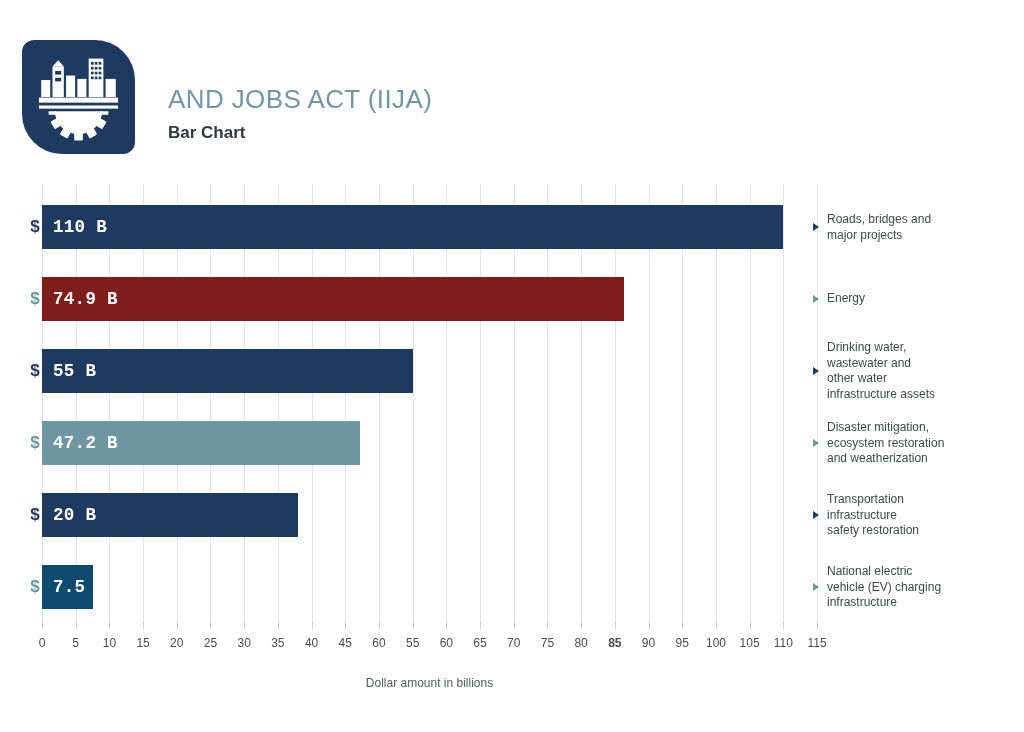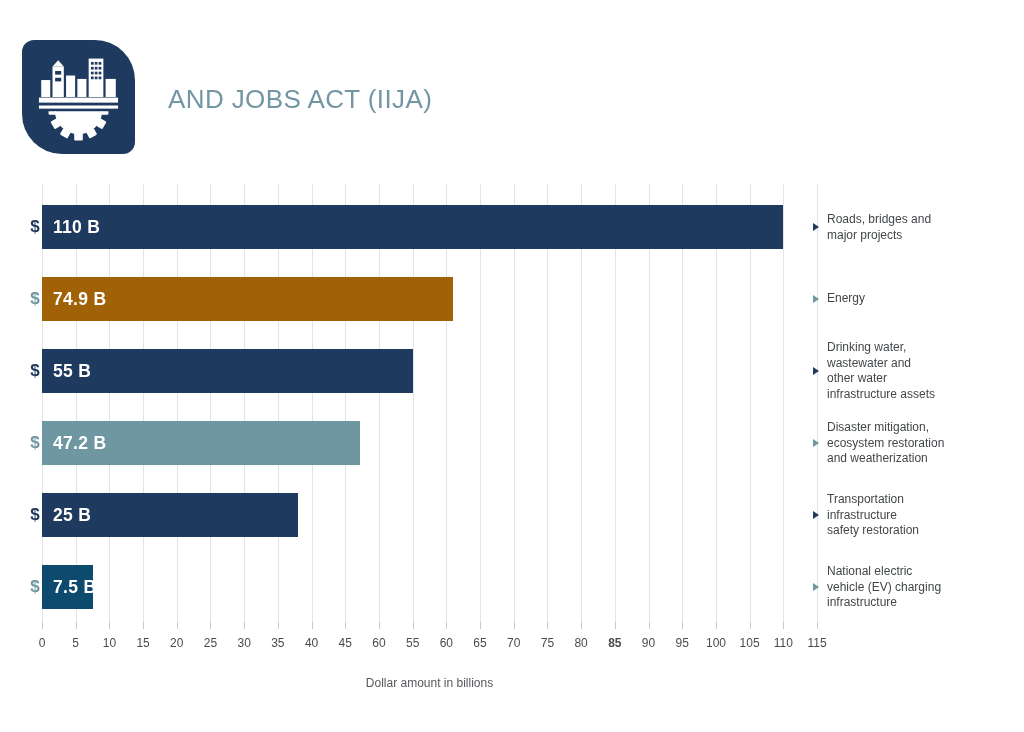--- a/index.html
+++ b/index.html
@@ -19,21 +19,21 @@
     color:#7396a4;text-transform:uppercase;
   }
   .subtitle{margin-top:9px;font-size:17px;font-weight:700;color:#31383f;}
   
   .gridline{position:absolute;top:184px;height:438px;width:1px;background:#e4e4e4;}
   .tick{position:absolute;top:622px;height:7px;width:1px;background:#c9c9c9;}
   .tick-label{
     position:absolute;top:636px;width:30px;text-align:center;
     font-size:12px;font-weight:500;color:#4b4b4b;
   }
-  .bar{position:absolute;left:42px;height:44px;display:flex;align-items:center;}
+  .bar{position:absolute;left:42px;height:44px;display:flex;align-items:center;font-family:Liberation Mono, monospace;}
   .bar .value{
     padding-left:11px;color:#ffffff;font-size:17.5px;font-weight:700;
     letter-spacing:.3px;white-space:nowrap;
   }
   .dollar{
     position:absolute;left:24px;width:22px;height:44px;line-height:44px;
     text-align:center;font-size:17px;font-weight:700;
   }
   .arrow{
     position:absolute;left:813px;width:0;height:0;
@@ -103,20 +103,21 @@
           <rect x="67.8" y="27.6" width="2.4" height="2.4"></rect>
         <rect x="61" y="31.9" width="2.4" height="2.4"></rect>
           <rect x="64.4" y="31.9" width="2.4" height="2.4"></rect>
           <rect x="67.8" y="31.9" width="2.4" height="2.4"></rect>
       </g>
     </svg>
   </div>
 
   <div class="title-block">
     <h1 class="page-title"><br><span>AND JOBS ACT (IIJA)</span></h1>
+    <div class="subtitle">Bar Chart</div>
   </div>
 
   <div id="gridlines">
       <div class="gridline" style="left: 42px;"></div>
       <div class="gridline" style="left: 75.6957px;"></div>
       <div class="gridline" style="left: 109.391px;"></div>
       <div class="gridline" style="left: 143.087px;"></div>
       <div class="gridline" style="left: 176.783px;"></div>
       <div class="gridline" style="left: 210.478px;"></div>
       <div class="gridline" style="left: 244.174px;"></div>
@@ -142,21 +143,21 @@
       <div class="dollar" style="top: 205px; color: rgb(31, 58, 95);">$</div>
       <div class="bar" style="top: 205px; width: 741.304px; background: rgb(31, 58, 95);">
         <span class="value">110 B</span>
       </div>
       <div class="arrow" style="top: 223px; border-left-color: rgb(31, 58, 95);"></div>
       <div class="cat-label" style="top: 227px;">
         <div>Roads, bridges and</div>
         <div>major projects</div>
       </div>
       <div class="dollar" style="top: 277px; color: rgb(110, 151, 162);">$</div>
-      <div class="bar" style="top: 277px; width: 411px; background: #a16207;">
+      <div class="bar" style="top: 277px; width: 582px; background: #7f1d1d;">
         <span class="value">74.9 B</span>
       </div>
       <div class="arrow" style="top: 295px; border-left-color: rgb(110, 151, 162);"></div>
       <div class="cat-label" style="top: 299px;">
         <div>Energy</div>
       </div>
       <div class="dollar" style="top: 349px; color: rgb(31, 58, 95);">$</div>
       <div class="bar" style="top: 349px; width: 370.652px; background: rgb(31, 58, 95);">
         <span class="value">55 B</span>
       </div>
@@ -172,21 +173,21 @@
         <span class="value">47.2 B</span>
       </div>
       <div class="arrow" style="top: 439px; border-left-color: rgb(110, 151, 162);"></div>
       <div class="cat-label" style="top: 443px;">
         <div>Disaster mitigation,</div>
         <div>ecosystem restoration</div>
         <div>and weatherization</div>
       </div>
       <div class="dollar" style="top: 493px; color: rgb(31, 58, 95);">$</div>
       <div class="bar" style="top: 493px; width: 256.087px; background: rgb(31, 58, 95);">
-        <span class="value">25 B</span>
+        <span class="value">20 B</span>
       </div>
       <div class="arrow" style="top: 511px; border-left-color: rgb(31, 58, 95);"></div>
       <div class="cat-label" style="top: 515px;">
         <div>Transportation</div>
         <div>infrastructure</div>
         <div>safety restoration</div>
       </div>
       <div class="dollar" style="top: 565px; color: rgb(110, 151, 162);">$</div>
       <div class="bar" style="top: 565px; width: 50.5435px; background: #0c4a6e;">
         <span class="value">7.5 B</span>

